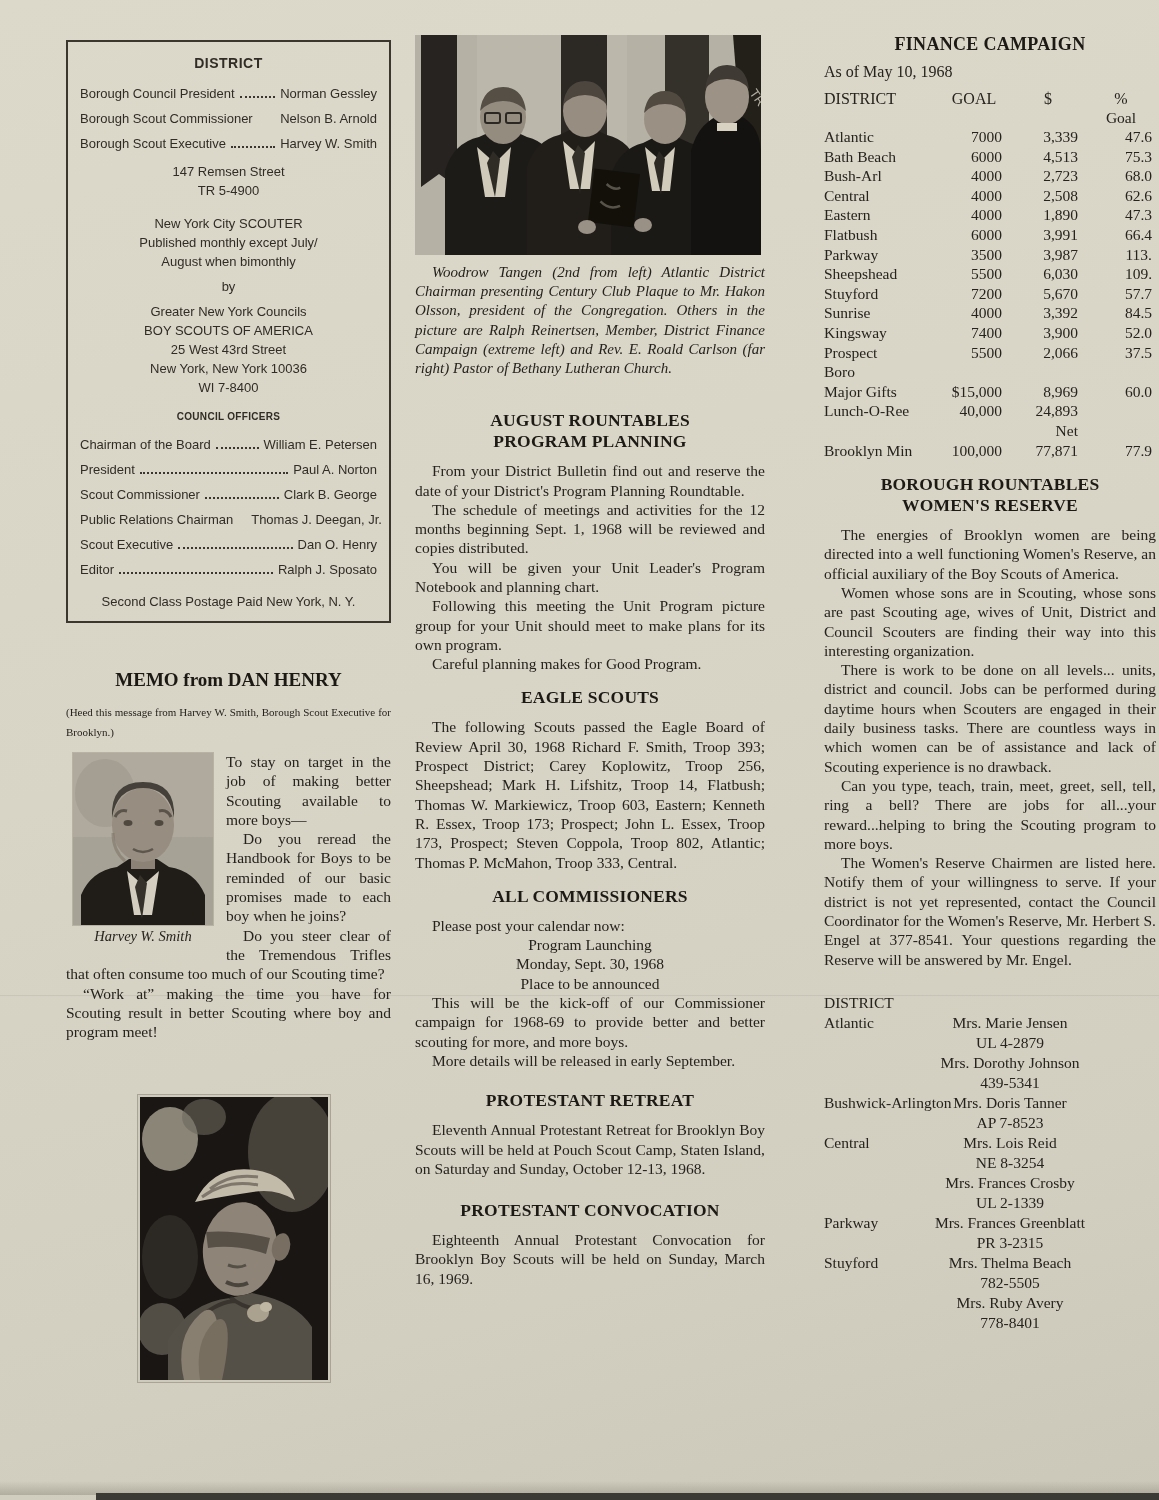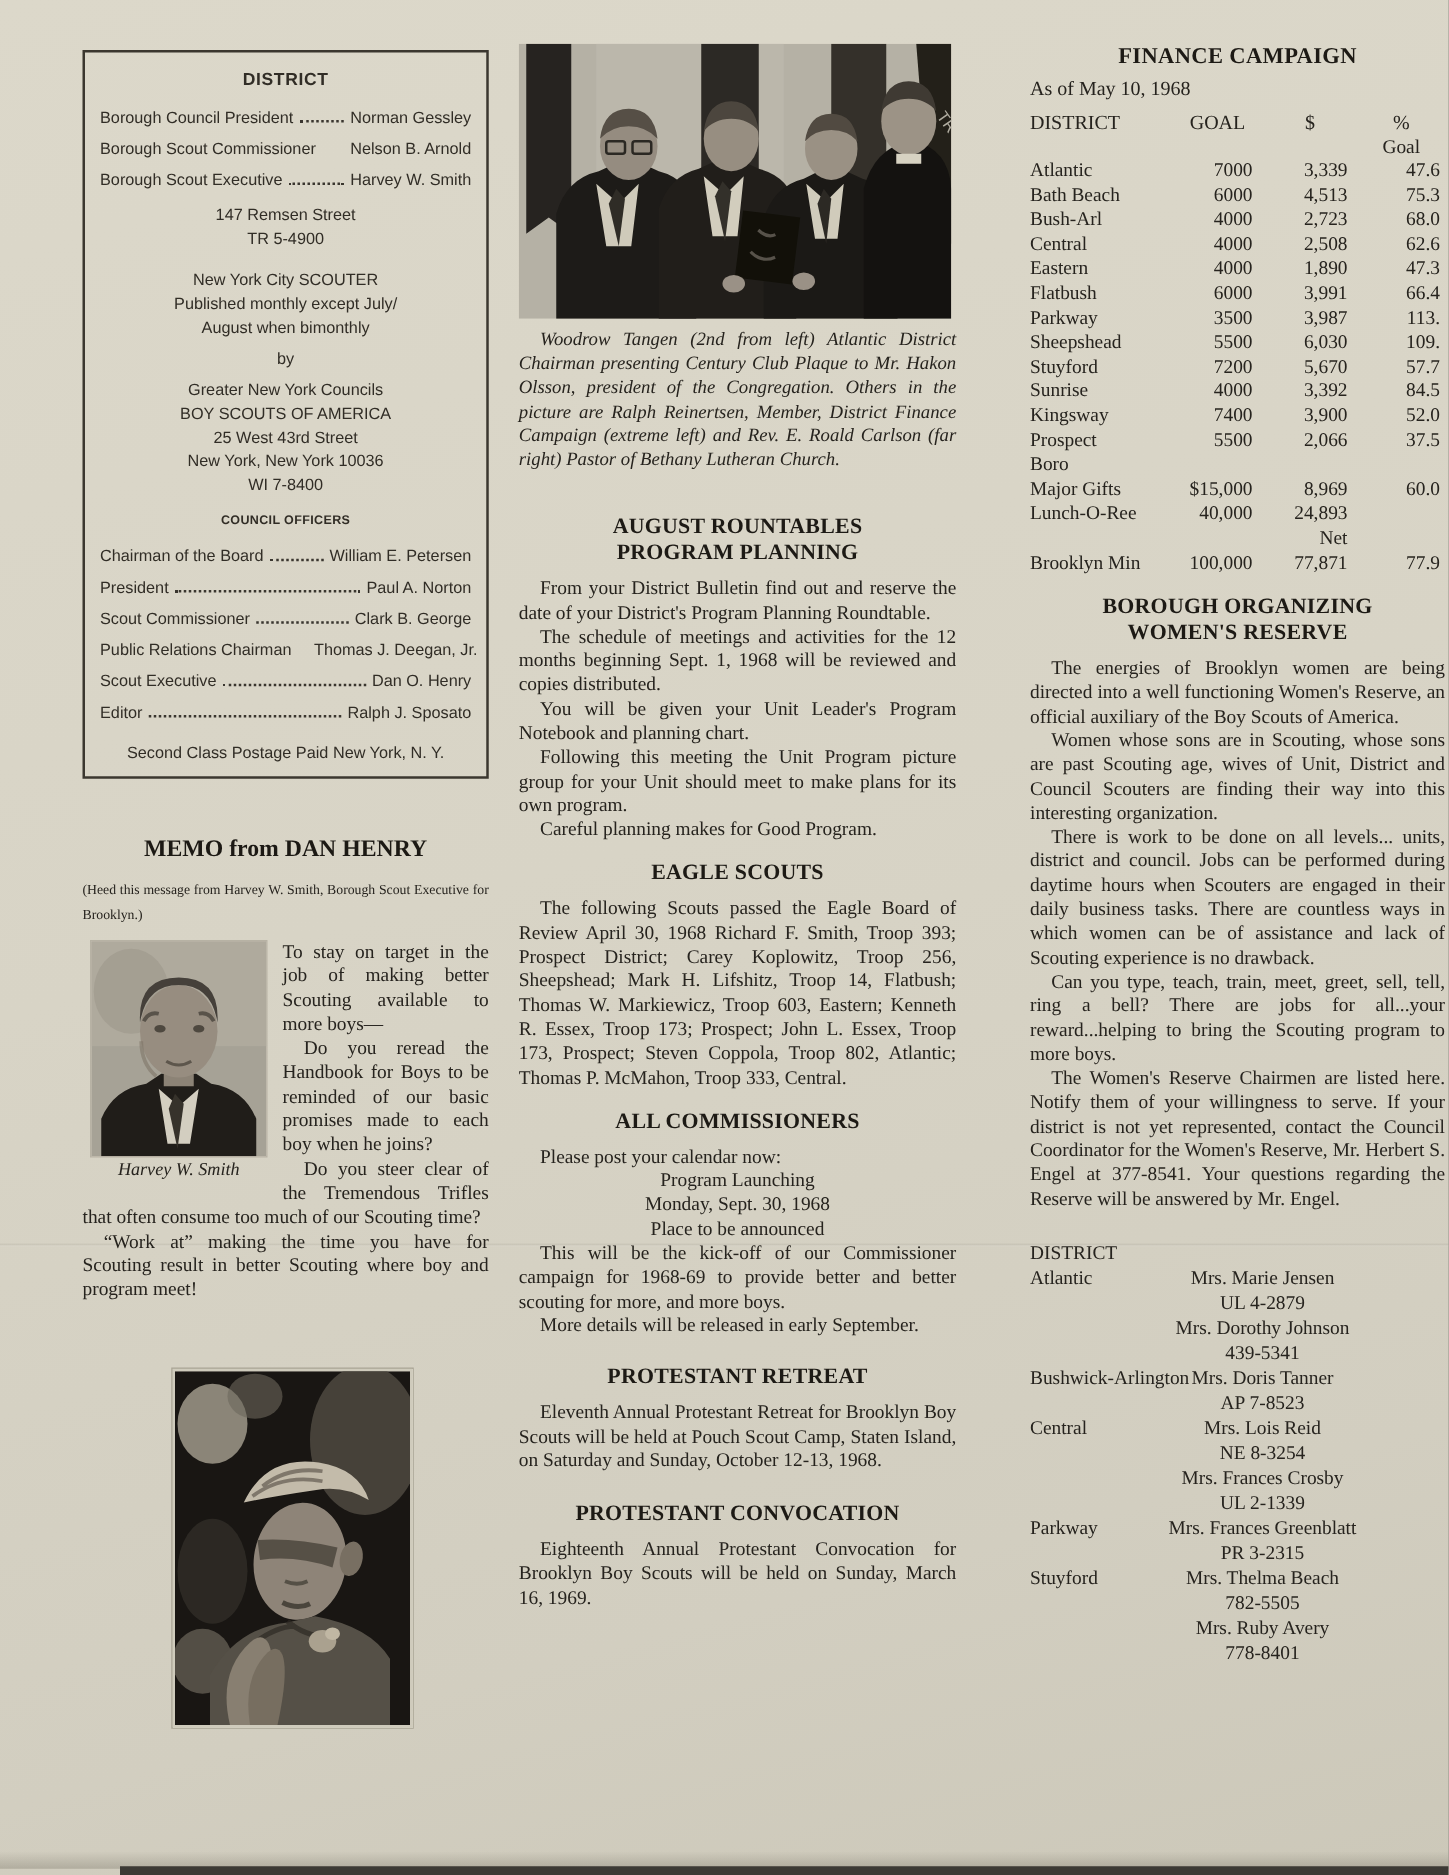--- a/index.html
+++ b/index.html
@@ -446,21 +446,21 @@
           <div class="fin-row">
             <span class="c0">Brooklyn Min</span>
             <span class="c1">100,000</span>
             <span class="c2">77,871</span>
             <span class="c3">77.9</span>
           </div>
         </div>
     </div>
 
     <h3 class="sec wr-heading">
-      <span>BOROUGH ORGANIZING</span>
+      <span>BOROUGH ROUNTABLES</span>
       <span class="l2">WOMEN'S RESERVE</span>
     </h3>
     <div>
 
     <p class="para">The energies of Brooklyn women are being directed into a well functioning Women's Reserve, an official auxiliary of the Boy Scouts of America.</p>
         <p class="para">Women whose sons are in Scouting, whose sons are past Scouting age, wives of Unit, District and Council Scouters are finding their way into this interesting organization.</p>
         <p class="para">There is work to be done on all levels... units, district and council. Jobs can be performed during daytime hours when Scouters are engaged in their daily business tasks. There are countless ways in which women can be of assistance and lack of Scouting experience is no drawback.</p>
         <p class="para">Can you type, teach, train, meet, greet, sell, tell, ring a bell? There are jobs for all...your reward...helping to bring the Scouting program to more boys.</p>
         <p class="para">The Women's Reserve Chairmen are listed here. Notify them of your willingness to serve. If your district is not yet represented, contact the Council Coordinator for the Women's Reserve, Mr. Herbert S. Engel at 377-8541. Your questions regarding the Reserve will be answered by Mr. Engel.</p>
       </div>

